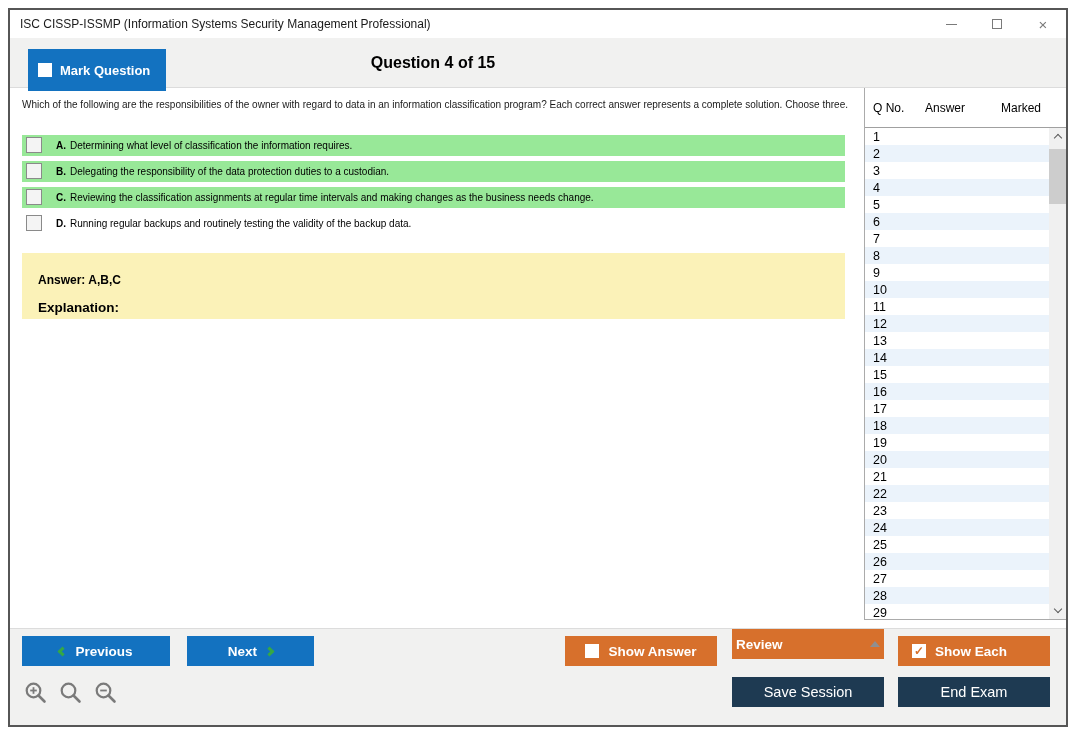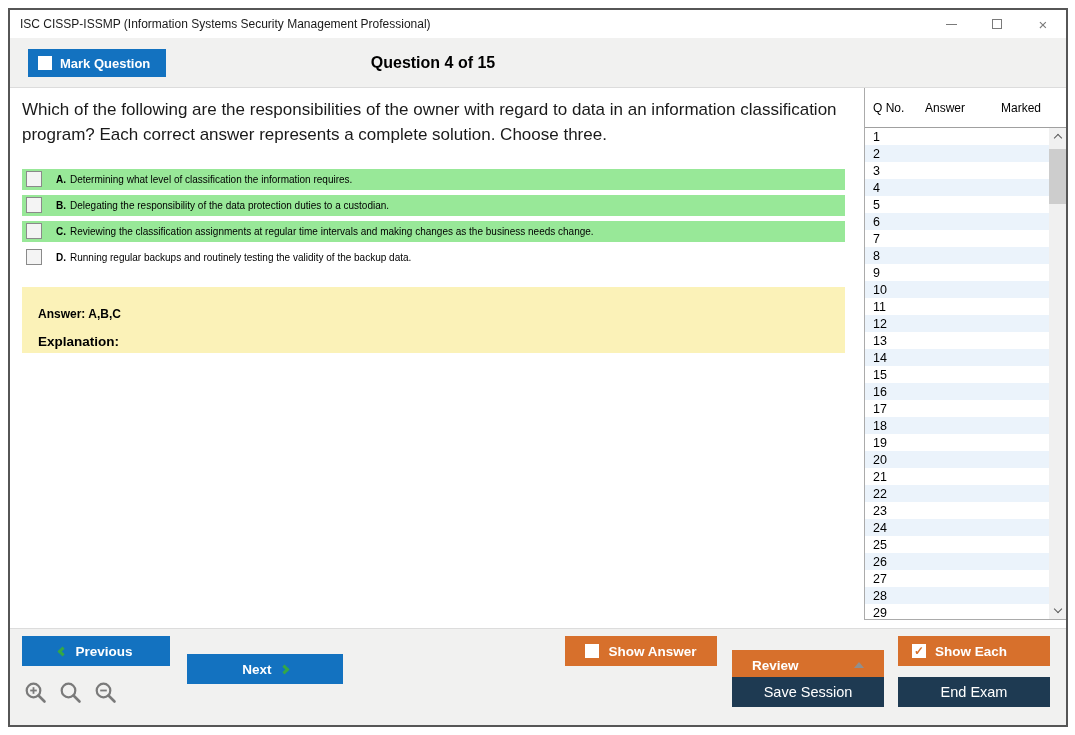--- a/index.html
+++ b/index.html
@@ -14,32 +14,32 @@
   .winbtns { display:flex; height:100%; }
   .winbtn { width:46px; height:100%; display:flex; align-items:center; justify-content:center;
             color:#7a7a7a; font-size:14px; cursor:default; }
   .winbtn .min-glyph { width:11px; border-bottom:1px solid #7a7a7a; height:1px; display:inline-block; }
   .winbtn .max-glyph { width:10px; height:10px; border:1px solid #7a7a7a; display:inline-block; }
   .winbtn .close-glyph { font-size:15px; line-height:1; color:#7a7a7a; }
 
   
   .headerband { height:50px; background:#f1f1f0; border-bottom:1px solid #dcdcdc;
                 position:relative; flex:0 0 auto; }
-  .btn-mark { position:absolute; left:18px; top:11px; width:138px; height:28px;
+  .btn-mark { position:absolute; left:18px; top:11px; width:138px; height:42px;
               background:#1372C0; color:#fff; font-size:13px; font-weight:bold;
               display:flex; align-items:center; gap:8px; padding-left:10px; cursor:pointer; border:none; }
   .cb-white { width:14px; height:14px; background:#fff; display:inline-flex; align-items:center;
               justify-content:center; flex:0 0 auto; font-size:12px; font-weight:bold; }
   .qcounter { position:absolute; left:0; right:210px; top:0; height:100%; display:flex;
               align-items:center; justify-content:center; font-size:16px; font-weight:bold; color:#000; }
 
   
   .content { flex:1 1 auto; display:flex; background:#fff; overflow:hidden; }
   .main { flex:1 1 auto; padding:10px 12px 0 12px; overflow:hidden; }
-  .question-text { font-size:17px; color:#1a1a1a; line-height:1.45; max-width:828px; }
+  .question-text { font-size:10px; color:#1a1a1a; line-height:1.45; max-width:828px; }
 
   .options { margin-top:22px; }
   .option { position:relative; height:21px; margin-bottom:5px; line-height:21px;
             font-size:10px; color:#000; padding-left:34px; cursor:pointer; width:823px; }
   .option.highlighted { background:#98E898; }
   .option .opt-cb { position:absolute; left:4px; top:2px; width:16px; height:16px;
                     background:#f4f4f4; border:1px solid #8a8a8a; }
   .option .letter { font-weight:bold; margin-right:4px; }
 
   .answerbox { margin-top:19px; width:823px; height:66px; background:#FBF2B8; padding:20px 16px 0 16px; }
@@ -72,23 +72,23 @@
   .sc-thumb { position:absolute; left:0; top:21px; width:17px; height:55px; background:#CDCDCD; cursor:pointer; }
 
   
   .footer { flex:0 0 97px; background:#f1f1f0; position:relative; border-top:1px solid #dcdcdc;text-decoration:underline; }
   .fbtn { position:absolute; height:30px; border:none; color:#fff; font-size:13.5px; font-weight:bold;
           display:flex; align-items:center; justify-content:center; cursor:pointer; gap:9px; }
   .blue { background:#1372C0; }
   .orange { background:#D7702C; }
   .navy { background:#1E3A52; font-weight:normal; font-size:14.5px; }
   .b-prev { left:12px; top:7px; width:148px; }
-  .b-next { left:177px; top:25px; width:156px; }
+  .b-next { left:177px; top:7px; width:127px; }
   .b-showanswer { left:555px; top:7px; width:152px; }
-  .b-review { left:722px; top:21px; width:152px; justify-content:flex-start; padding:0 20px; }
+  .b-review { left:722px; top:0; width:152px; justify-content:flex-start; padding:0 4px; }
   .b-review .spacer { flex:1; }
   .b-showlist { left:888px; top:7px; width:152px; justify-content:flex-start; padding-left:14px; }
   .b-save { left:722px; top:48px; width:152px; }
   .b-end { left:888px; top:48px; width:152px; }
   .chev { display:inline-block; width:7px; height:7px; border-left:3px solid #35A845; border-bottom:3px solid #35A845; }
   .chev.left { transform:rotate(45deg); }
   .chev.right { transform:rotate(225deg); }
   .tri-up { width:0; height:0; border-left:5px solid transparent; border-right:5px solid transparent;
             border-bottom:6px solid #8f8f8f; }
   .cb-check { color:#D7702C; }

